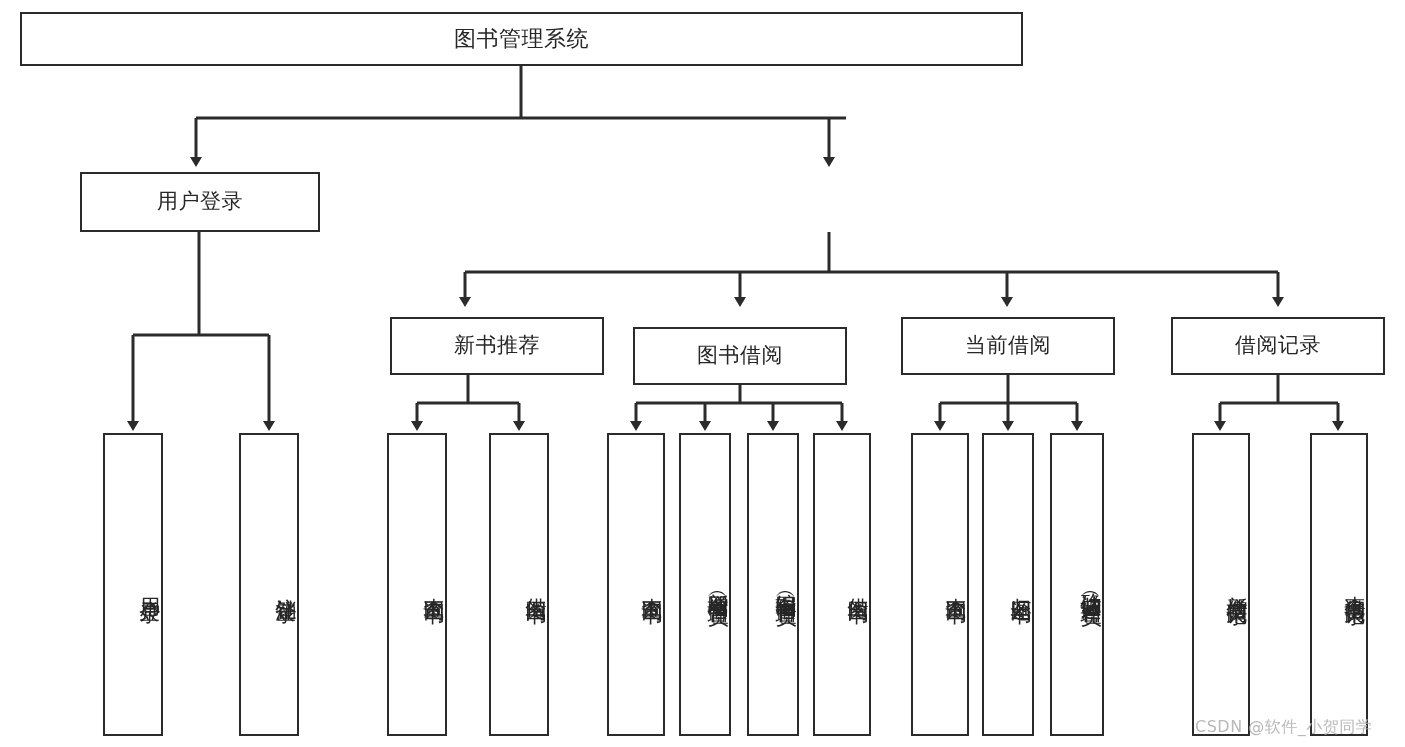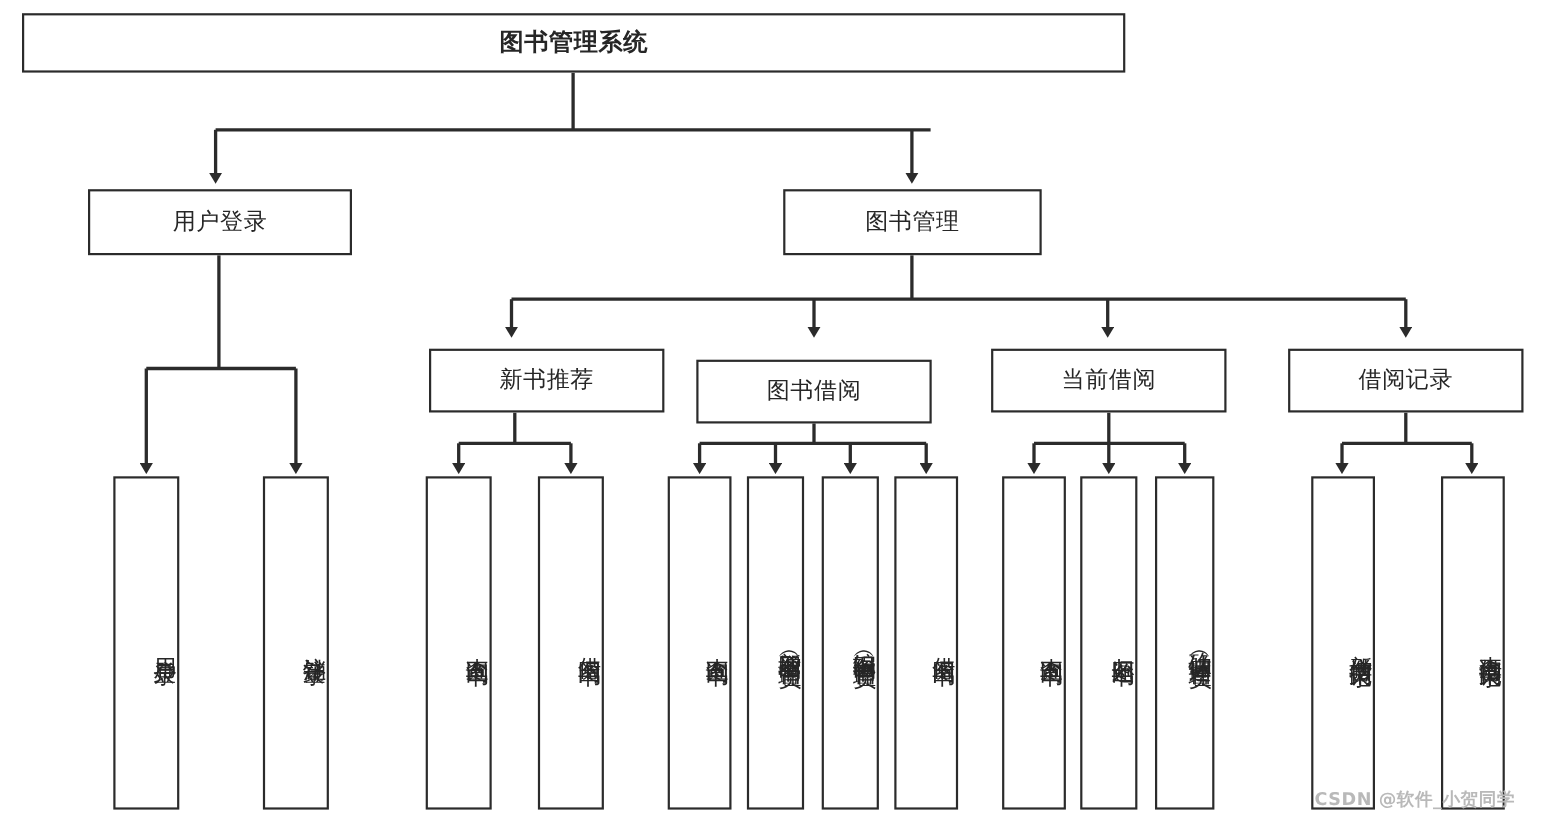--- a/index.html
+++ b/index.html
@@ -116,25 +116,24 @@
       <path d="M1008,403 L1008,422" marker-end="url(#arrow)"></path>
       <path d="M1077,403 L1077,422" marker-end="url(#arrow)"></path>
 
       <path d="M1278,375 L1278,403"></path>
       <path d="M1220,403 L1338,403"></path>
       <path d="M1220,403 L1220,422" marker-end="url(#arrow)"></path>
       <path d="M1338,403 L1338,422" marker-end="url(#arrow)"></path>
     </g>
   </svg>
 
-  <div class="node h root" style="left:20px; top:12px; width:1003px; height:54px;font-weight:bold;">图书管理系统</div>
+  <div class="node h root" style="left:20px; top:12px; width:1003px; height:54px;">图书管理系统</div>
 
   <div class="node h" style="left:80px; top:172px; width:240px; height:60px;">用户登录</div>
 
-  <div class="node h" style="left:712px; top:172px; width:235px; height:60px;">图书管理</div>
 
   <div class="node h" style="left:362px; top:317px; width:214px; height:58px;margin-left:28px;">新书推荐</div>
 
   <div class="node h" style="left:633px; top:327px; width:214px; height:58px;">图书借阅</div>
 
   <div class="node h" style="left:901px; top:317px; width:214px; height:58px;">当前借阅</div>
 
   <div class="node h" style="left:1171px; top:317px; width:214px; height:58px;">借阅记录</div>
 
   <div class="node v" style="left:103px; top:433px; width:60px; height:303px;">用户登录</div>
@@ -156,15 +155,15 @@
   <div class="node v" style="left:911px; top:433px; width:58px; height:303px;">查询图书</div>
 
   <div class="node v" style="left:982px; top:433px; width:52px; height:303px;">归还图书</div>
 
   <div class="node v top" style="left:1050px; top:433px; width:54px; height:303px;">确认归还（管理员）</div>
 
   <div class="node v" style="left:1192px; top:433px; width:58px; height:303px;">新增借阅记录</div>
 
   <div class="node v" style="left:1310px; top:433px; width:58px; height:303px;">查询借阅记录</div>
 
-  <div class="watermark" style="left:1195px; top:717px;font-weight:bold;">CSDN @软件_小贺同学</div>
+  <div class="watermark" style="left:1195px; top:717px;">CSDN @软件_小贺同学</div>
 
 </div>
 
 </body></html>

